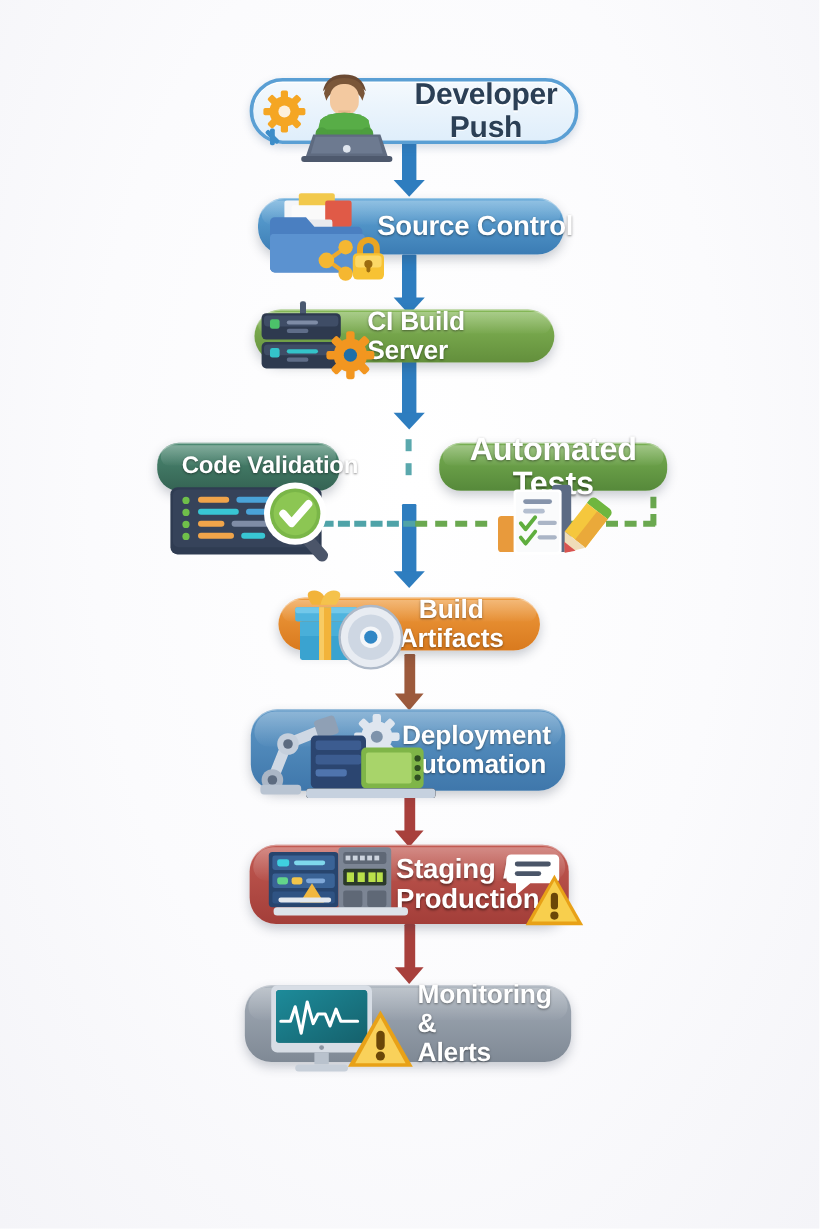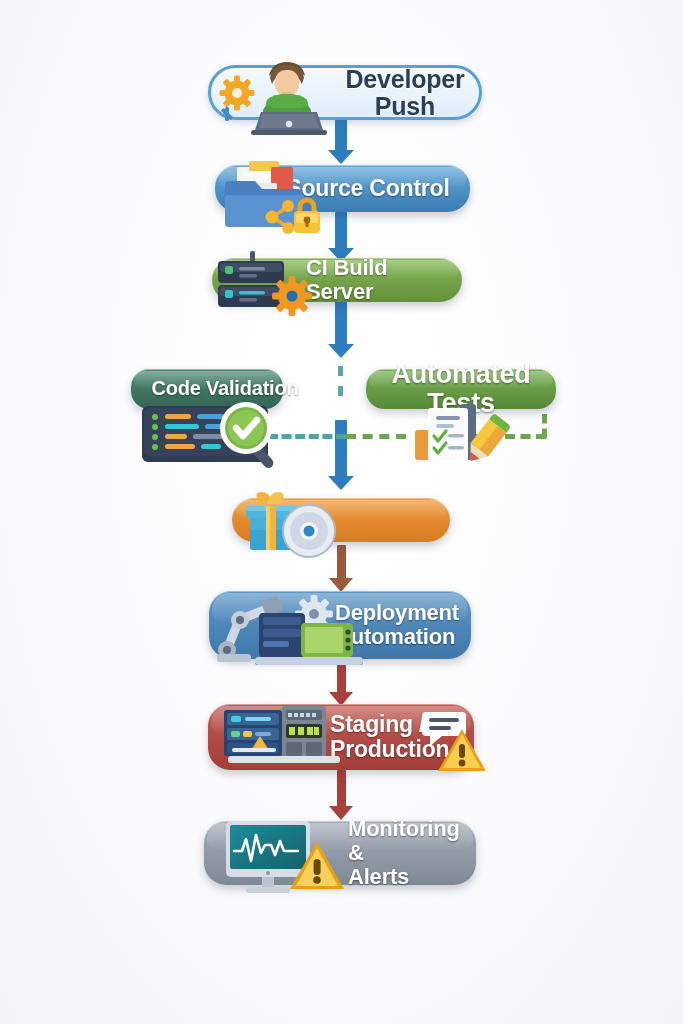--- a/index.html
+++ b/index.html
@@ -211,21 +211,21 @@
       <circle cx="27" cy="31" r="6" fill="#f5b731"></circle>
       <circle cx="11" cy="20" r="6.5" fill="#f5b731"></circle>
     </svg>
     <svg class="art" width="36" height="42" style="left:74px; top:28px;" viewBox="0 0 36 42">
       <path d="M11 20 v-6 a7 7 0 0 1 14 0 v6" fill="none" stroke="#e9a522" stroke-width="5"></path>
       <rect x="5" y="18" width="26" height="22" rx="4" fill="#f7c234"></rect>
       <rect x="7" y="20" width="22" height="10" rx="3" fill="#fcd867"></rect>
       <circle cx="18" cy="27" r="3.4" fill="#9c6c10"></circle>
       <rect x="16.4" y="27" width="3.2" height="7" rx="1.5" fill="#9c6c10"></rect>
     </svg>
-    <div class="label" style="position:absolute; left:68px; width:170px; text-align:center; font-size:23px;">Source Control</div>
+    <div class="label" style="position:absolute; left:96px; width:170px; text-align:center; font-size:23px;">Source Control</div>
   </div>
 
   <div class="node dark" style="left:212px; top:258px; width:250px; height:44px;
               background:linear-gradient(to bottom,#85b857,#638f3c);">
     <svg class="art" width="92" height="66" style="left:-4px; top:-9px;" viewBox="0 0 92 66">
       <rect x="42" y="2" width="5" height="12" rx="2" fill="#4a5870"></rect>
       <rect x="10" y="12" width="66" height="22" rx="4" fill="#2e3a4f"></rect>
       <rect x="12" y="14" width="62" height="9" rx="3" fill="#3f4d66"></rect>
       <rect x="10" y="36" width="66" height="22" rx="4" fill="#2e3a4f"></rect>
       <rect x="12" y="38" width="62" height="9" rx="3" fill="#3f4d66"></rect>
@@ -327,20 +327,21 @@
       <rect x="28" y="16" width="10" height="44" fill="#f2b33a"></rect>
       <rect x="28" y="16" width="4" height="44" fill="#f8cb63"></rect>
     </svg>
     <svg class="art" width="58" height="58" style="left:48px; top:4px;" viewBox="0 0 58 58">
       <circle cx="29" cy="29" r="26" fill="#e8ecf2"></circle>
       <circle cx="29" cy="29" r="26" fill="none" stroke="#aeb9c8" stroke-width="2"></circle>
       <circle cx="29" cy="29" r="19" fill="#ced7e3"></circle>
       <circle cx="29" cy="29" r="9" fill="#f4f6f9"></circle>
       <circle cx="29" cy="29" r="5.5" fill="#2f86c5"></circle>
     </svg>
+    <div class="label" style="position:absolute; left:74px; width:140px; text-align:center; font-size:22px;">Build Artifacts</div>
   </div>
 
   <div class="node dark" style="left:209px; top:591px; width:262px; height:68px;
               background:linear-gradient(to bottom,#5d97c6,#3f77ab);">
     <svg class="art" width="96" height="78" style="left:4px; top:-5px;" viewBox="0 0 96 78">
       <g stroke="#cfd8e4" stroke-width="9" fill="none" stroke-linecap="round">
         <path d="M14 64 L26 34"></path>
         <path d="M26 34 L56 22"></path>
       </g>
       <circle cx="14" cy="64" r="9" fill="#aab6c6"></circle>

